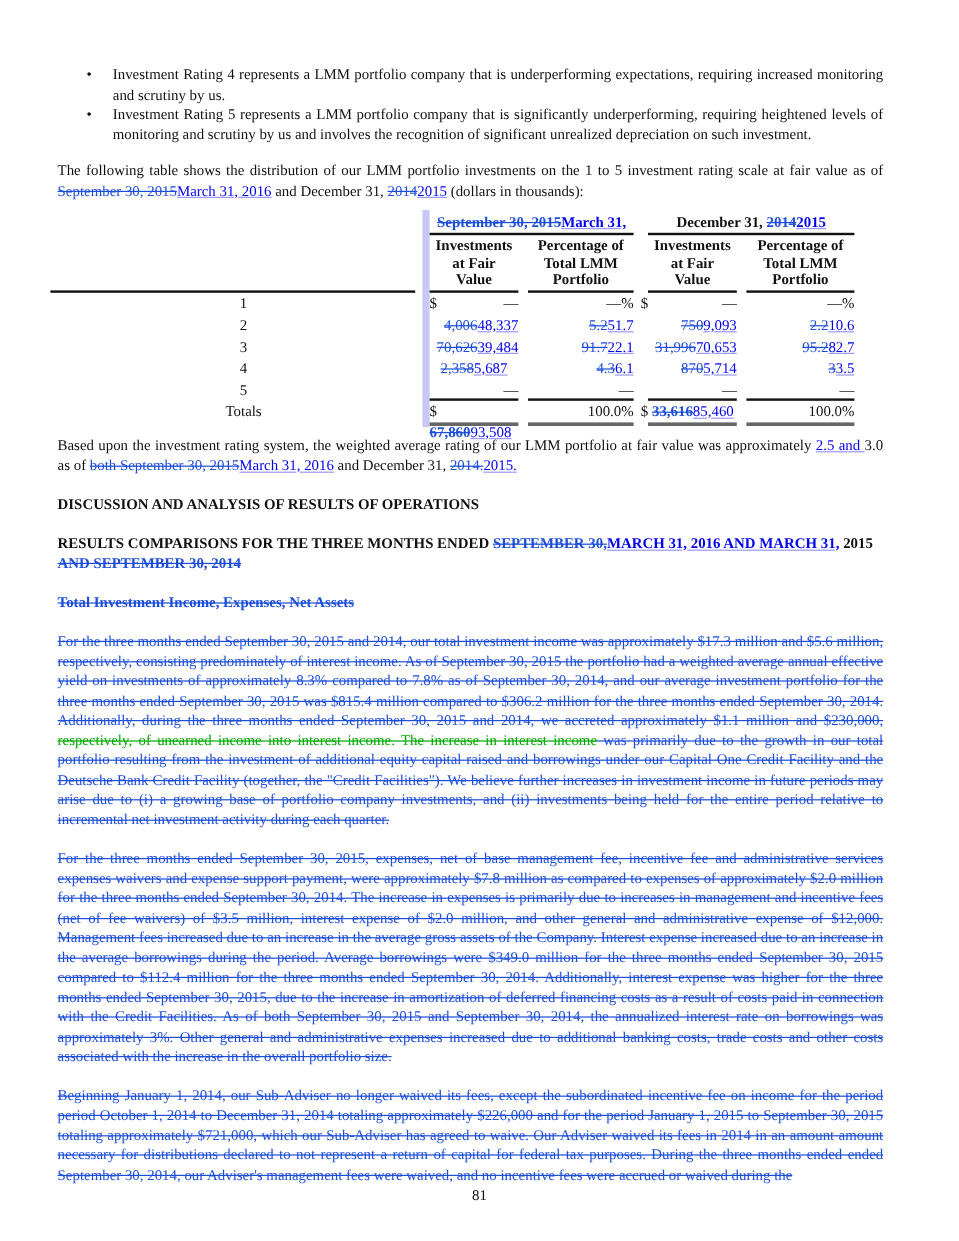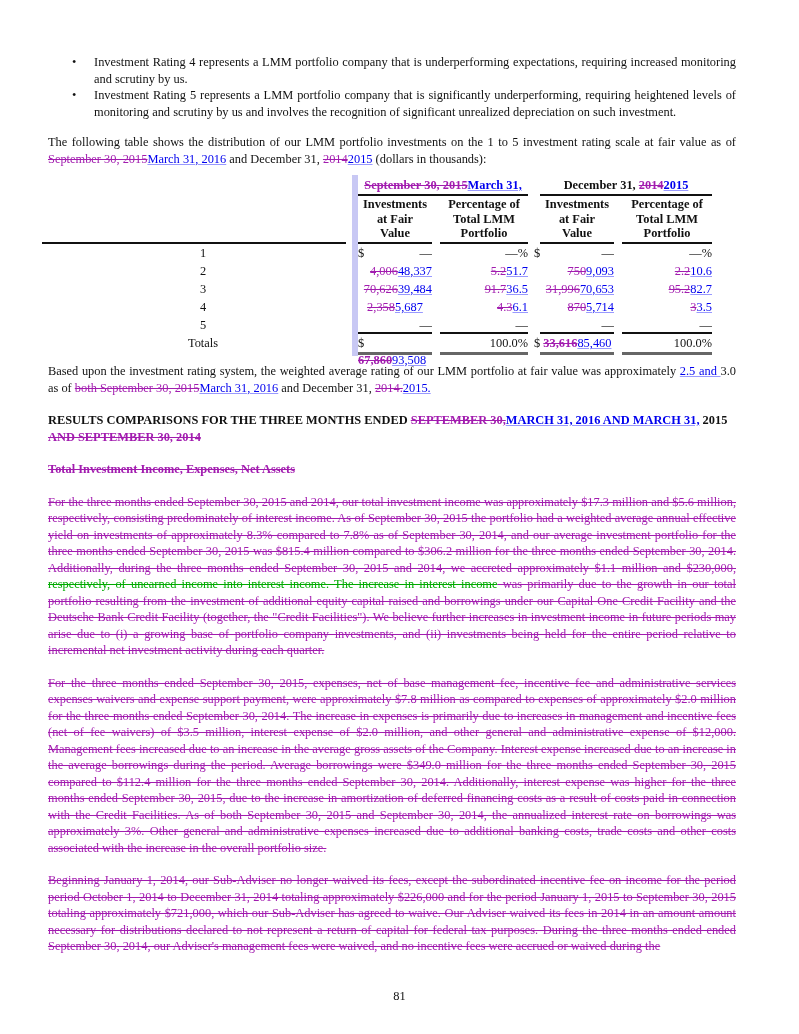--- a/index.html
+++ b/index.html
@@ -1,19 +1,19 @@
 <!DOCTYPE html>
 <html><head>
 <meta charset="utf-8">
 <style>
   html, body { margin:0; padding:0; background:#ffffff; }
   body { width:799px; height:1034px; position:relative; overflow:hidden;
          font-family:"Liberation Serif", serif; font-size:12.4px; color:#111; line-height:16.5px; }
   .page { position:absolute; left:48px; top:54px; width:688px; }
-  .del { color:#a21caf; text-decoration:line-through; }
+  .del { color:#1d4ed8; text-decoration:line-through; }
   .ins { color:#0000ee; text-decoration:underline; text-decoration-color:#9999ff; }
   .moved { color:#00aa00; text-decoration:line-through; }
   .bullets { list-style:none; margin:0; padding:0; }
   .bullets li { position:relative; padding-left:46px; text-align:justify; }
   .bullets li .bullet { position:absolute; left:24px; top:0; }
   p { margin:0; text-align:justify; }
   .mt13 { margin-top:14px; }
   .mt16 { margin-top:16px; }
   .heading { font-weight:bold; }
   .heading-it { font-weight:bold; }
@@ -83,21 +83,21 @@
         <div class="cell" style="left: 492px; width: 74px; top: 70px;"><span class="del"></span><span class="">—</span></div>
         <div class="cell" style="left: 486px; top: 70px; text-align: left;">$</div>
         <div class="cell" style="left: 574px; width: 90px; top: 70px;"><span class="del"></span><span class="">—%</span></div>
         <div class="r-label" style="top: 88px;">2</div>
         <div class="cell" style="left: 310px; width: 74px; top: 88px;"><span class="del">4,006</span><span class="ins">48,337</span></div>
         <div class="cell" style="left: 392px; width: 88px; top: 88px;"><span class="del">5.2</span><span class="ins">51.7</span></div>
         <div class="cell" style="left: 492px; width: 74px; top: 88px;"><span class="del">750</span><span class="ins">9,093</span></div>
         <div class="cell" style="left: 574px; width: 90px; top: 88px;"><span class="del">2.2</span><span class="ins">10.6</span></div>
         <div class="r-label" style="top: 106px;">3</div>
         <div class="cell" style="left: 310px; width: 74px; top: 106px;"><span class="del">70,626</span><span class="ins">39,484</span></div>
-        <div class="cell" style="left: 392px; width: 88px; top: 106px;"><span class="del">91.7</span><span class="ins">36.5</span></div>
+        <div class="cell" style="left: 392px; width: 88px; top: 106px;"><span class="del">91.7</span><span class="ins">22.1</span></div>
         <div class="cell" style="left: 492px; width: 74px; top: 106px;"><span class="del">31,996</span><span class="ins">70,653</span></div>
         <div class="cell" style="left: 574px; width: 90px; top: 106px;"><span class="del">95.2</span><span class="ins">82.7</span></div>
         <div class="r-label" style="top: 124px;">4</div>
         <div class="cell" style="left: 310px; width: 74px; top: 124px; text-align: center;"><span class="del">2,358</span><span class="ins">5,687</span></div>
         <div class="cell" style="left: 392px; width: 88px; top: 124px;"><span class="del">4.3</span><span class="ins">6.1</span></div>
         <div class="cell" style="left: 492px; width: 74px; top: 124px;"><span class="del">870</span><span class="ins">5,714</span></div>
         <div class="cell" style="left: 574px; width: 90px; top: 124px;"><span class="del">3</span><span class="ins">3.5</span></div>
         <div class="r-label" style="top: 142px;">5</div>
         <div class="cell" style="left: 310px; width: 74px; top: 142px;"><span class="del"></span><span class="">—</span></div>
         <div class="cell" style="left: 392px; width: 88px; top: 142px;"><span class="del"></span><span class="">—</span></div>
@@ -117,20 +117,21 @@
     <div class="cell" style="left:574px;width:90px;top:160px;">100.0%</div>
 
     <div class="rule-dbl" style="left:310px;width:74px;top:177px;"></div>
     <div class="rule-dbl" style="left:392px;width:88px;top:177px;"></div>
     <div class="rule-dbl" style="left:492px;width:74px;top:177px;"></div>
     <div class="rule-dbl" style="left:574px;width:90px;top:177px;"></div>
   </div>
 
   <p style="margin-top:-2px;"><span>Based upon the investment rating system, the weighted average rating of our LMM portfolio at fair value was approximately </span><span class="ins">2.5 and </span><span>3.0 as of </span><span class="del">both September 30, 2015</span><span class="ins">March 31, 2016</span><span> and December 31, </span><span class="del">2014.</span><span class="ins">2015.</span></p>
 
+  <p class="mt16 heading">DISCUSSION AND ANALYSIS OF RESULTS OF OPERATIONS</p>
 
   <p class="mt16 heading-it" style="text-align:left;"><span>RESULTS COMPARISONS FOR THE THREE MONTHS ENDED </span><span class="del">SEPTEMBER 30,</span><span class="ins">MARCH 31, 2016 AND MARCH 31,</span><span> 2015 </span><span class="del">AND SEPTEMBER 30, 2014</span></p>
 
   <p class="mt16 heading-it del">Total Investment Income, Expenses, Net Assets</p>
 
   <p class="mt16"><span class="del">For the three months ended September 30, 2015 and 2014, our total investment income was approximately $17.3 million and $5.6 million, respectively, consisting predominately of interest income. As of September 30, 2015 the portfolio had a weighted average annual effective yield on investments of approximately 8.3% compared to 7.8% as of September 30, 2014, and our average investment portfolio for the three months ended September 30, 2015 was $815.4 million compared to $306.2 million for the three months ended September 30, 2014. Additionally, during the three months ended September 30, 2015 and 2014, we accreted approximately $1.1 million and $230,000, </span><span class="moved">respectively, of unearned income into interest income. The increase in interest income</span><span class="del"> was primarily due to the growth in our total portfolio resulting from the investment of additional equity capital raised and borrowings under our Capital One Credit Facility and the Deutsche Bank Credit Facility (together, the "Credit Facilities"). We believe further increases in investment income in future periods may arise due to (i) a growing base of portfolio company investments, and (ii) investments being held for the entire period relative to incremental net investment activity during each quarter.</span></p>
 
   <p class="mt16 del">For the three months ended September 30, 2015, expenses, net of base management fee, incentive fee and administrative services expenses waivers and expense support payment, were approximately $7.8 million as compared to expenses of approximately $2.0 million for the three months ended September 30, 2014. The increase in expenses is primarily due to increases in management and incentive fees (net of fee waivers) of $3.5 million, interest expense of $2.0 million, and other general and administrative expense of $12,000. Management fees increased due to an increase in the average gross assets of the Company. Interest expense increased due to an increase in the average borrowings during the period. Average borrowings were $349.0 million for the three months ended September 30, 2015 compared to $112.4 million for the three months ended September 30, 2014. Additionally, interest expense was higher for the three months ended September 30, 2015, due to the increase in amortization of deferred financing costs as a result of costs paid in connection with the Credit Facilities. As of both September 30, 2015 and September 30, 2014, the annualized interest rate on borrowings was approximately 3%. Other general and administrative expenses increased due to additional banking costs, trade costs and other costs associated with the increase in the overall portfolio size.</p>
 
   <p class="mt16 del">Beginning January 1, 2014, our Sub-Adviser no longer waived its fees, except the subordinated incentive fee on income for the period period October 1, 2014 to December 31, 2014 totaling approximately $226,000 and for the period January 1, 2015 to September 30, 2015 totaling approximately $721,000, which our Sub-Adviser has agreed to waive. Our Adviser waived its fees in 2014 in an amount amount necessary for distributions declared to not represent a return of capital for federal tax purposes. During the three months ended ended September 30, 2014, our Adviser's management fees were waived, and no incentive fees were accrued or waived during the</p>

